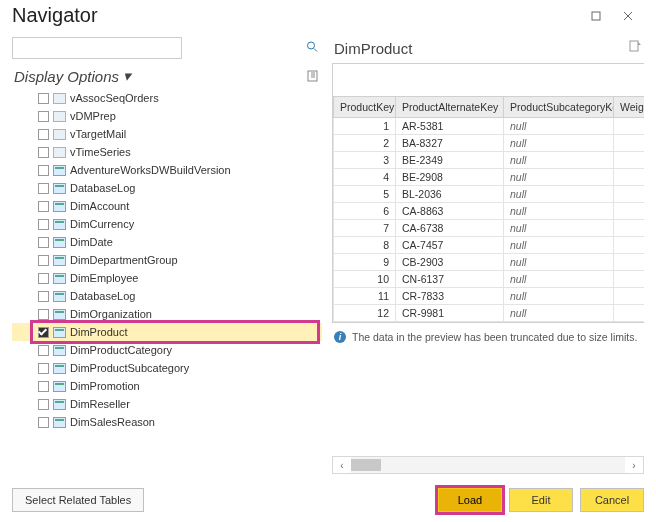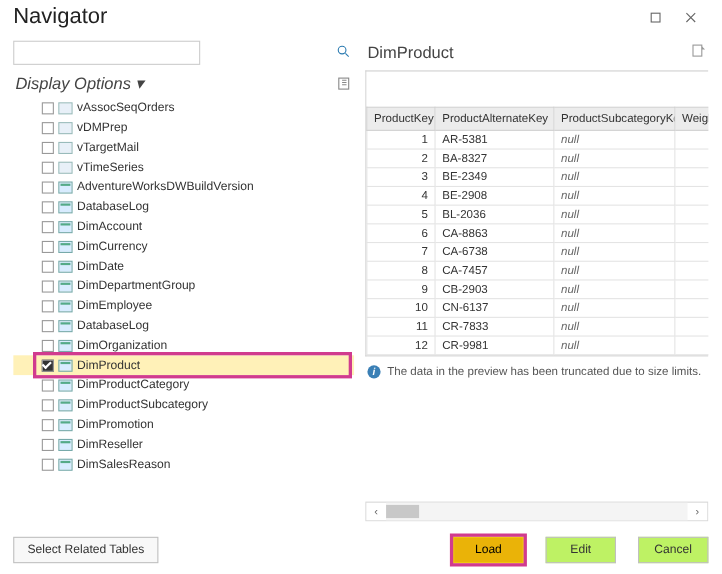--- a/index.html
+++ b/index.html
@@ -43,23 +43,23 @@
   table.grid th { background: #ececec; border: 1px solid #d0d0d0; padding: 4px 6px; text-align: left; font-weight: 400; color: #333; white-space: nowrap; overflow:hidden; }
   table.grid td { border: 1px solid #e4e4e4; padding: 2px 6px; color: #333; white-space: nowrap; overflow:hidden; }
   table.grid td.num { text-align: right; }
   table.grid td.null { text-align: left; font-style: italic; color: #666; }
   .info-row { display: flex; align-items: center; gap: 6px; font-size: 10.5px; color: #555; padding: 8px 2px; }
   .info-icon { width: 12px; height: 12px; border-radius: 50%; background: #3a7fb5; color: #fff; font-size: 9px; display:flex; align-items:center; justify-content:center; font-weight:bold; font-style: italic; }
   .hscroll { margin-top: auto; height: 18px; border: 1px solid #d8d8d8; display:flex; align-items:center; }
   .hs-btn { width: 18px; height: 100%; display:flex; align-items:center; justify-content:center; color:#666; font-size:10px; }
   .hs-track { flex:1; height:100%; background:#f4f4f4; position:relative; }
   .hs-thumb { position:absolute; left:0; top:2px; bottom:2px; width:30px; background:#c8c8c8; }
-  .footer { display: flex; align-items: center; padding: 8px 12px 10px 12px; gap: 20px; }
+  .footer { display: flex; align-items: center; padding: 8px 12px 10px 12px; gap: 7px; }
   .footer-left { flex:1; }
-  .btn { min-width: 64px; height: 24px; padding: 0 12px; font-size: 11px; border: 1px solid #c0c0c0; background: #bef264; color: #333; display:inline-flex; align-items:center; justify-content:center; cursor:default; }
+  .btn { min-width: 64px; height: 24px; padding: 0 12px; font-size: 11px; border: 1px solid #c0c0c0; background: #fde047; color: #333; display:inline-flex; align-items:center; justify-content:center; cursor:default; }
   .btn.light { background:#f8f8f8; }
   .btn.primary { background: #eab308; border-color:#f2c811; color:#000; position:relative; }
   .btn.primary::after { content:""; position:absolute; left:-4px; right:-4px; top:-4px; bottom:-4px; border:3px solid #d13b8e; pointer-events:none; }
 </style>
 </head>
 <body>
 
 <div class="window">
   <div class="titlebar">
     <h1>Navigator</h1>

